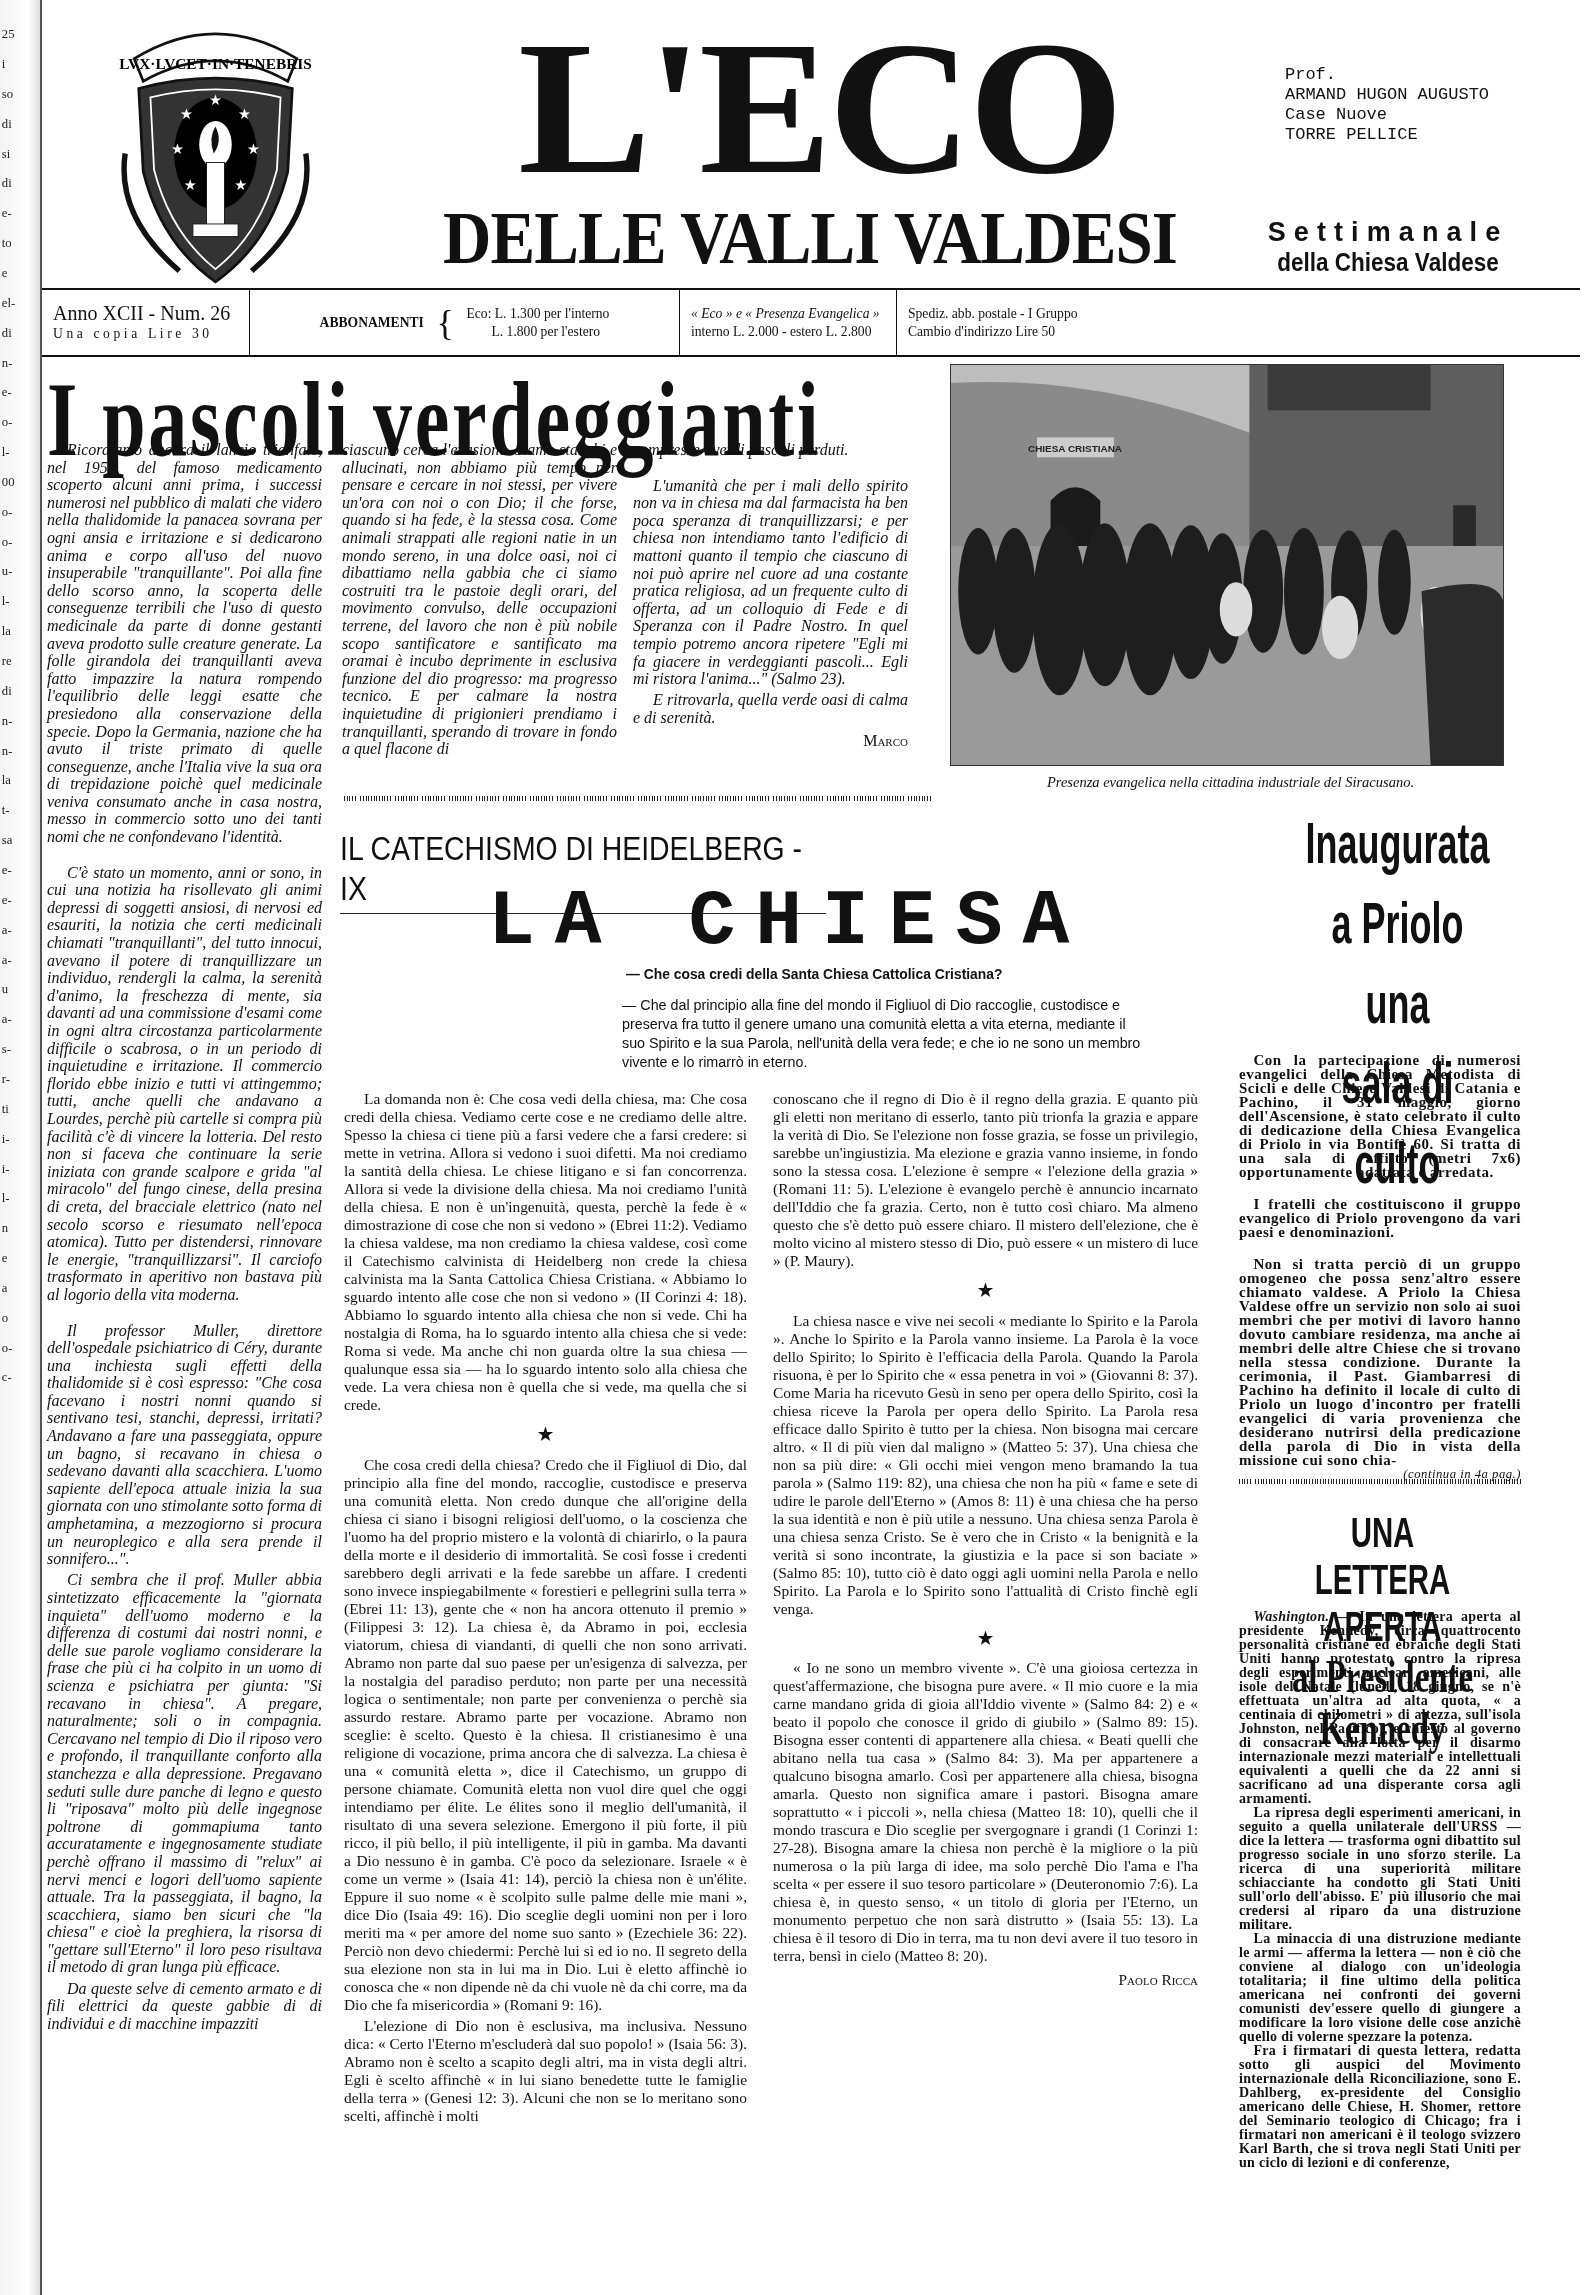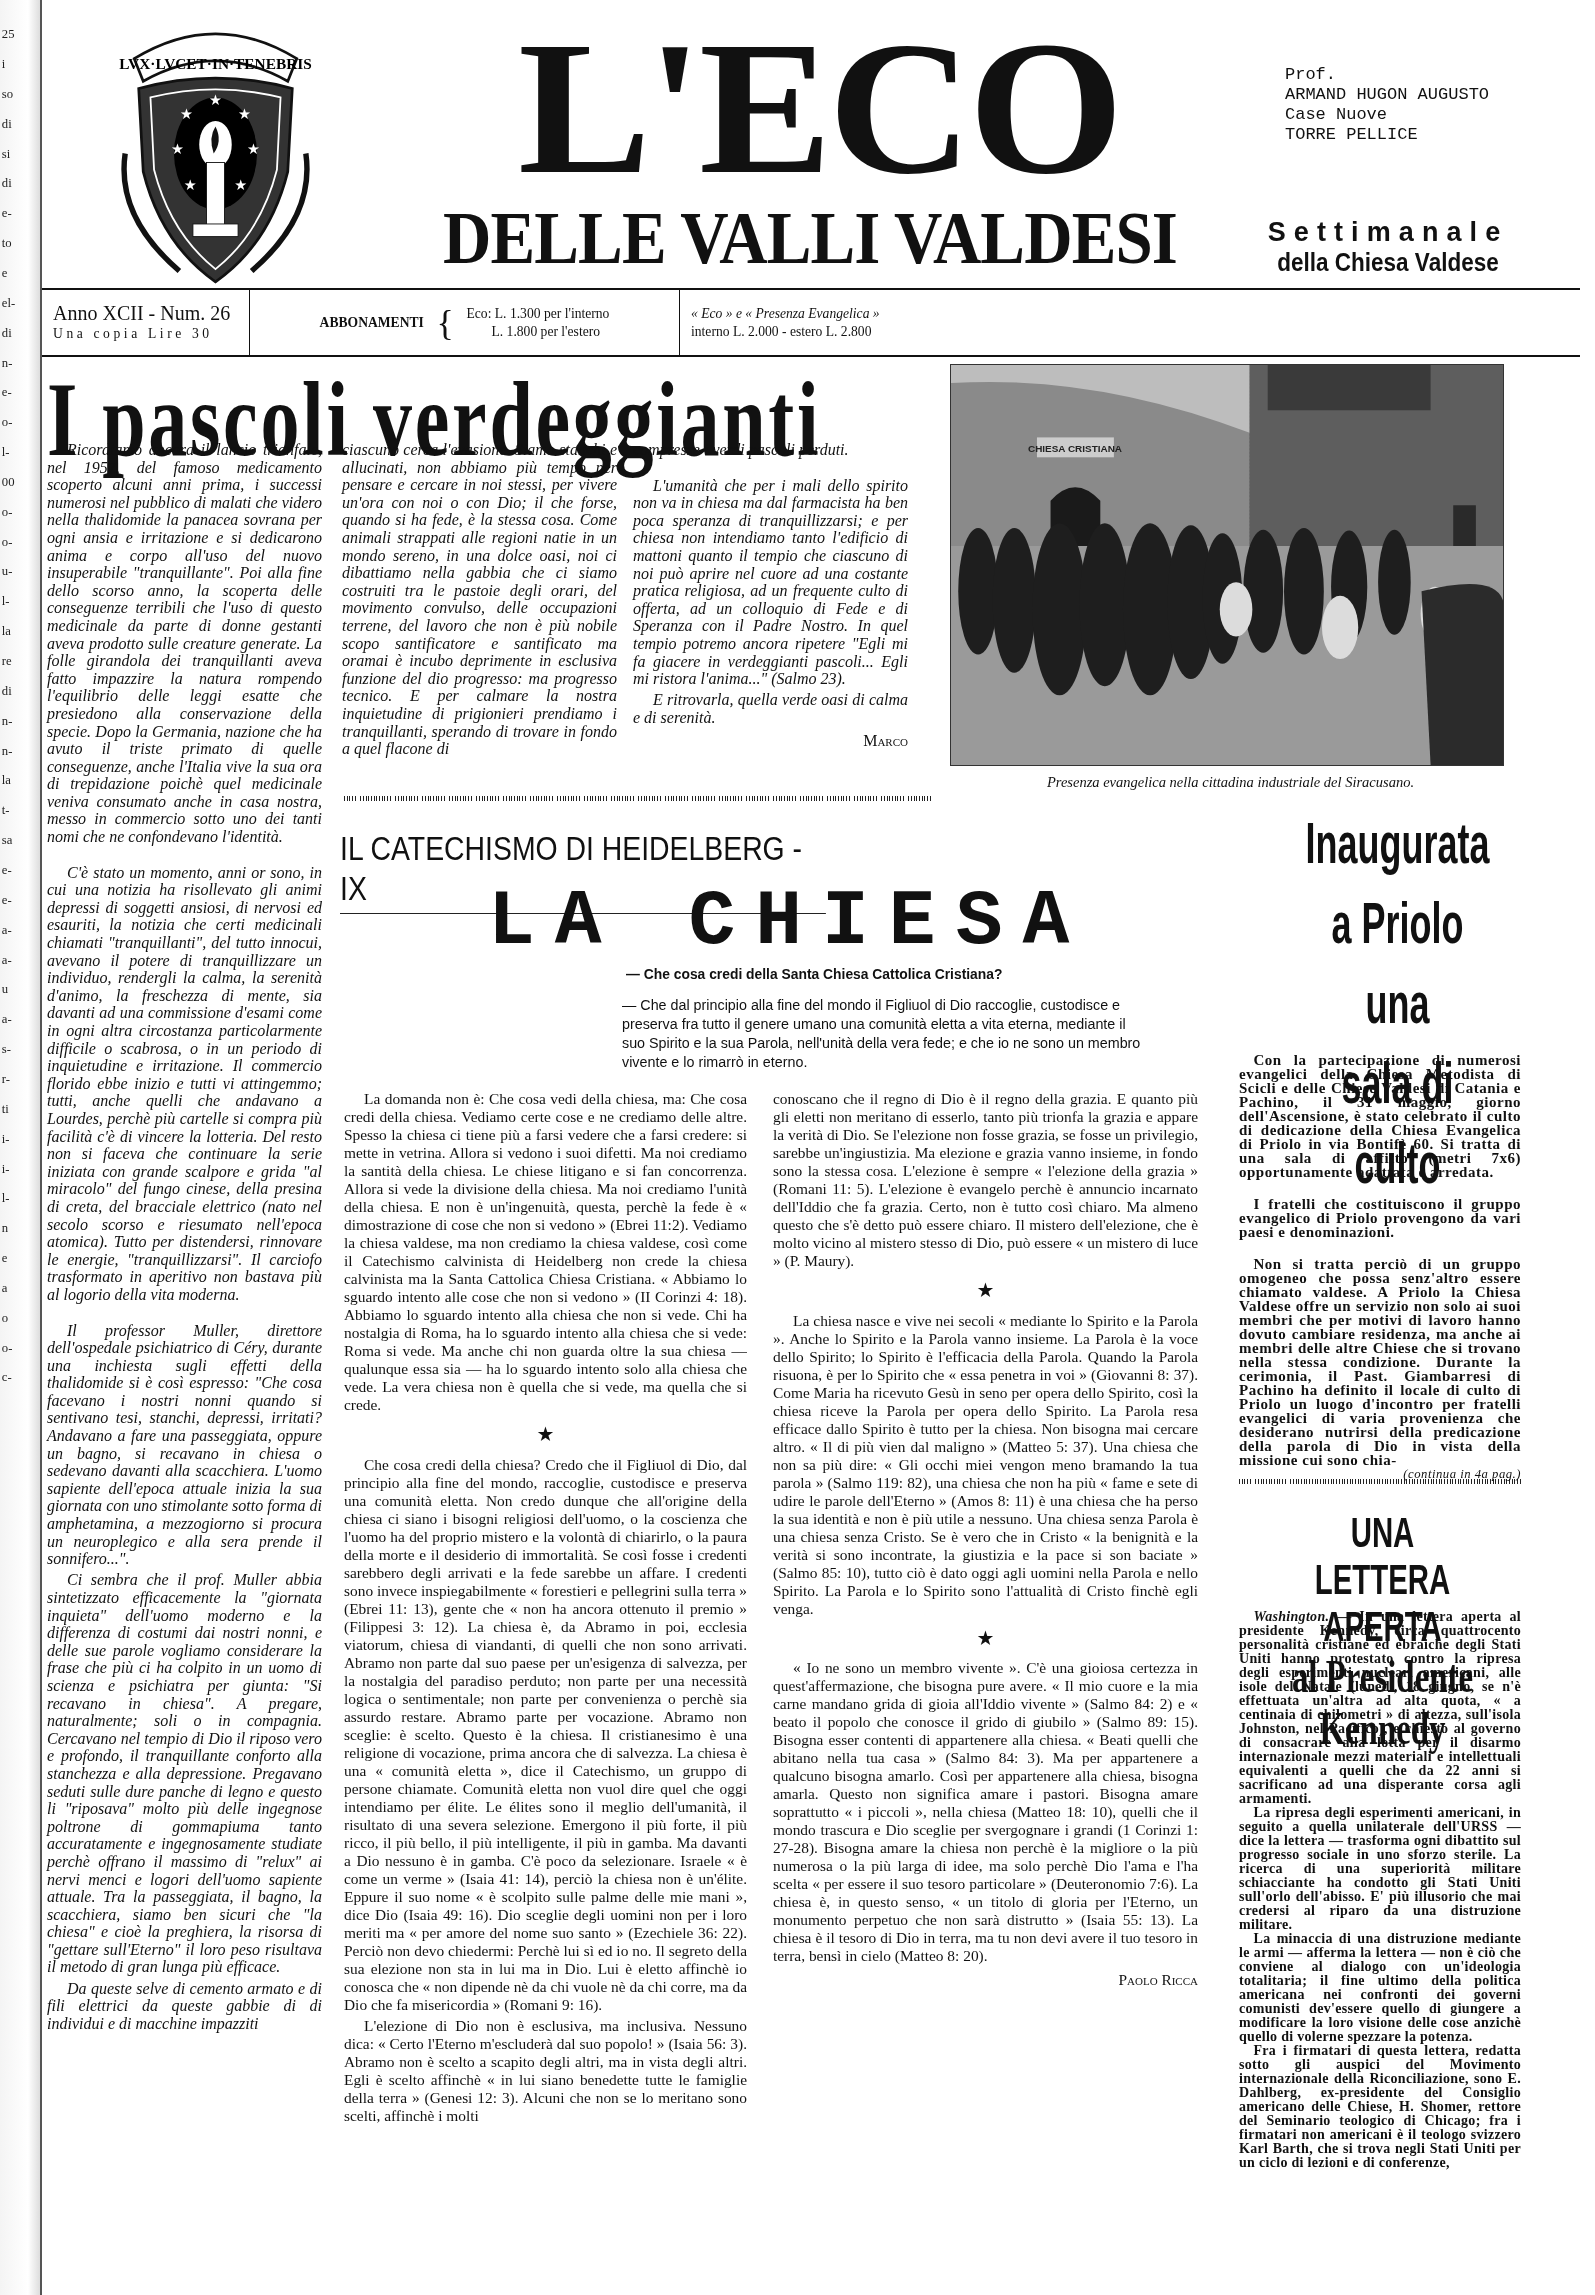--- a/index.html
+++ b/index.html
@@ -156,20 +156,24 @@
     <span style="font-size:36px;font-weight:200;">{</span>
     <span style="display:flex;flex-direction:column;">
       <span>Eco: L. 1.300 per l'interno</span>
       <span style="padding-left:25px;">L. 1.800 per l'estero</span>
     </span>
   </div>
   <div class="cell" style="width:194px;">
     <span style="font-style:italic;">« Eco » e « Presenza Evangelica »</span>
     <span>interno L. 2.000 - estero L. 2.800</span>
   </div>
+  <div class="cell" style="width:226px;">
+    <span>Spediz. abb. postale - I Gruppo</span>
+    <span>Cambio d'indirizzo Lire 50</span>
+  </div>
 </div>
 
 <div id="pascoli-title" class="abs">I pascoli verdeggianti</div>
 
 <div id="pascoli-c1" class="col ital">
   <p>Ricordiamo ancora il lancio trionfale, nel 1957, del famoso medicamento scoperto alcuni anni prima, i successi numerosi nel pubblico di malati che videro nella thalidomide la panacea sovrana per ogni ansia e irritazione e si dedicarono anima e corpo all'uso del nuovo insuperabile "tranquillante". Poi alla fine dello scorso anno, la scoperta delle conseguenze terribili che l'uso di questo medicinale da parte di donne gestanti aveva prodotto sulle creature generate. La folle girandola dei tranquillanti aveva fatto impazzire la natura rompendo l'equilibrio delle leggi esatte che presiedono alla conservazione della specie. Dopo la Germania, nazione che ha avuto il triste primato di quelle conseguenze, anche l'Italia vive la sua ora di trepidazione poichè quel medicinale veniva consumato anche in casa nostra, messo in commercio sotto uno dei tanti nomi che ne confondevano l'identità.</p>
   <p class="gap">C'è stato un momento, anni or sono, in cui una notizia ha risollevato gli animi depressi di soggetti ansiosi, di nervosi ed esauriti, la notizia che certi medicinali chiamati "tranquillanti", del tutto innocui, avevano il potere di tranquillizzare un individuo, rendergli la calma, la serenità d'animo, la freschezza di mente, sia davanti ad una commissione d'esami come in ogni altra circostanza particolarmente difficile o scabrosa, o in un periodo di inquietudine e irritazione. Il commercio florido ebbe inizio e tutti vi attingemmo; tutti, anche quelli che andavano a Lourdes, perchè più cartelle si compra più facilità c'è di vincere la lotteria. Del resto non si faceva che continuare la serie iniziata con grande scalpore e grida "al miracolo" del fungo cinese, della presina di creta, del bracciale elettrico (nato nel secolo scorso e riesumato nell'epoca atomica). Tutto per distendersi, rinnovare le energie, "tranquillizzarsi". Il carciofo trasformato in aperitivo non bastava più al logorio della vita moderna.</p>
   <p class="gap">Il professor Muller, direttore dell'ospedale psichiatrico di Céry, durante una inchiesta sugli effetti della thalidomide si è così espresso: "Che cosa facevano i nostri nonni quando si sentivano tesi, stanchi, depressi, irritati? Andavano a fare una passeggiata, oppure un bagno, si recavano in chiesa o sedevano davanti alla scacchiera. L'uomo sapiente dell'epoca attuale inizia la sua giornata con uno stimolante sotto forma di amphetamina, a mezzogiorno si procura un neuroplegico e alla sera prende il sonnifero...".</p>
   <p>Ci sembra che il prof. Muller abbia sintetizzato efficacemente la "giornata inquieta" dell'uomo moderno e la differenza di costumi dai nostri nonni, e delle sue parole vogliamo considerare la frase che più ci ha colpito in un uomo di scienza e psichiatra per giunta: "Si recavano in chiesa". A pregare, naturalmente; soli o in compagnia. Cercavano nel tempio di Dio il riposo vero e profondo, il tranquillante conforto alla stanchezza e alla depressione. Pregavano seduti sulle dure panche di legno e questo li "riposava" molto più delle ingegnose poltrone di gommapiuma tanto accuratamente e ingegnosamente studiate perchè offrano il massimo di "relux" ai nervi menci e logori dell'uomo sapiente attuale. Tra la passeggiata, il bagno, la scacchiera, siamo ben sicuri che "la chiesa" e cioè la preghiera, la risorsa di "gettare sull'Eterno" il loro peso risultava il metodo di gran lunga più efficace.</p>
   <p>Da queste selve di cemento armato e di fili elettrici da queste gabbie di di individui e di macchine impazziti</p>

